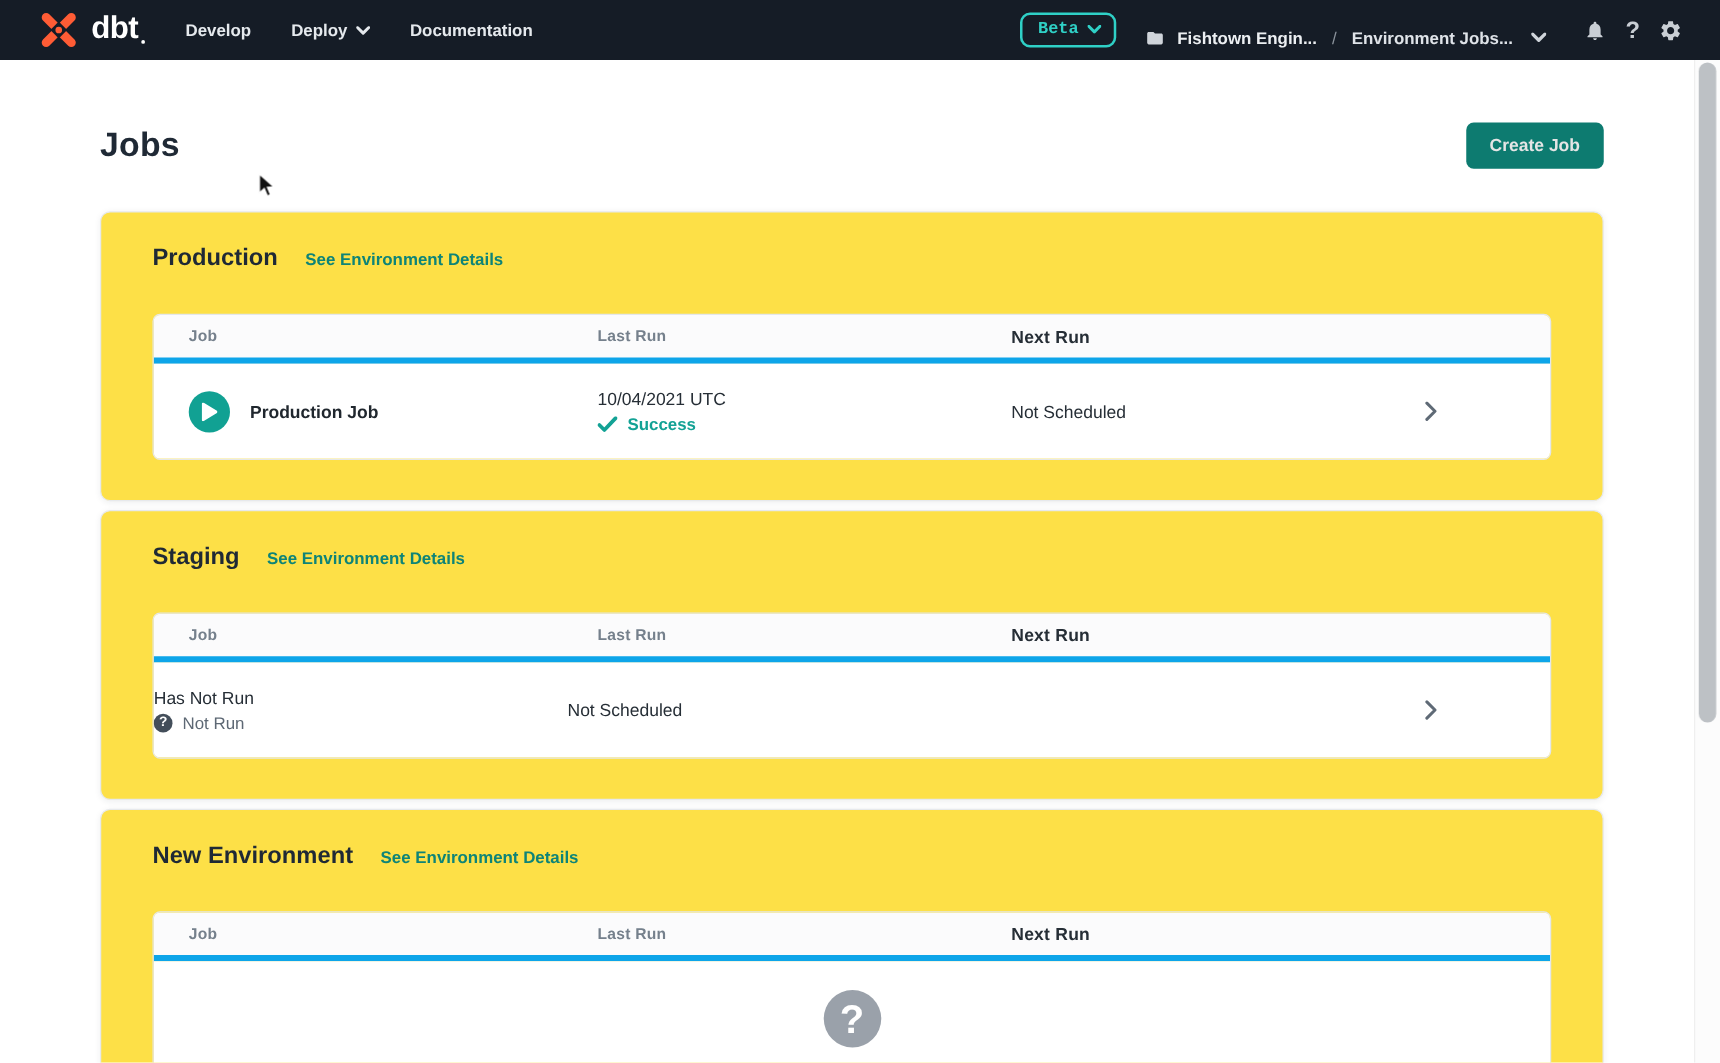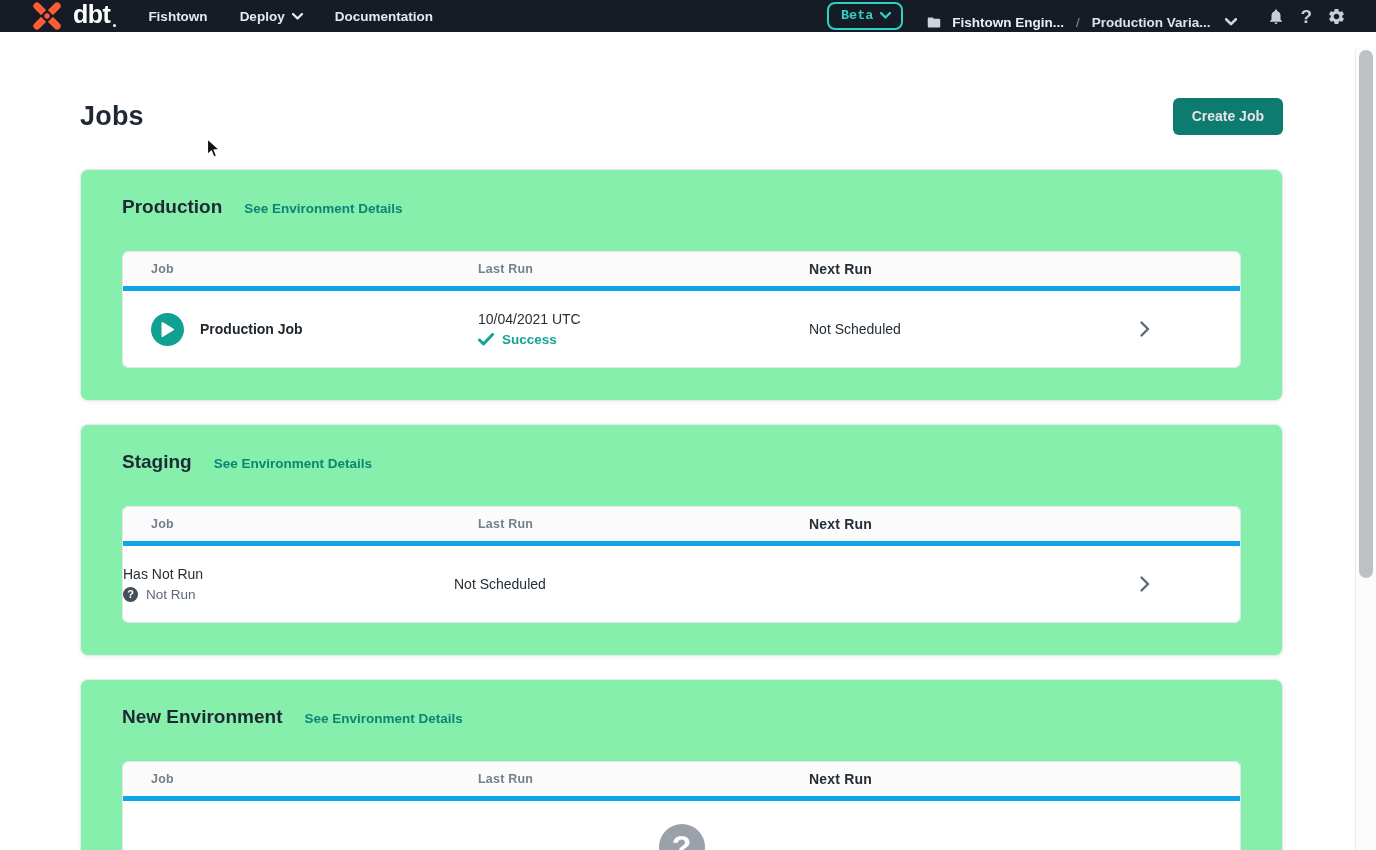--- a/index.html
+++ b/index.html
@@ -5,21 +5,21 @@
   * { box-sizing: border-box; }
   html,body { margin:0; padding:0; }
   body {
     width:1376px; height:850px; overflow:hidden;
     font-family:"Liberation Sans","DejaVu Sans",sans-serif;
     background:#ffffff; position:relative;
   }
 
   
   .navbar {
-    position:fixed; top:0; left:0; width:1376px; height:32px;
+    position:fixed; top:0; left:0; width:1376px; height:48px;
     background:#151c26; display:flex; align-items:center;
     justify-content:space-between; padding:0 30px 0 28px; z-index:50;
   }
   .nav-left { display:flex; align-items:center; }
   .logo { display:flex; align-items:center; gap:7px; margin-right:32px; cursor:pointer; text-decoration:none; }
   .logo-text { color:#ffffff; font-weight:700; font-size:25px; letter-spacing:-0.5px; line-height:1; padding-bottom:3px; }
   .logo-dot { width:3px; height:3px; background:#ffffff; border-radius:50%; align-self:flex-end; margin:0 0 8px -4px; }
   .nav-links { display:flex; align-items:center; gap:32px; }
   .nav-link { color:#e5e9ed; font-size:13.5px; font-weight:700; text-decoration:none; display:flex; align-items:center; gap:7px; cursor:pointer; }
   .chev { stroke:#e5e9ed; stroke-width:2.4; fill:none; stroke-linecap:round; stroke-linejoin:round; }
@@ -44,23 +44,23 @@
   main { padding:48px 93px 0 80px; }
   .page-head { display:flex; justify-content:space-between; align-items:center; margin-top:50px; margin-bottom:34px; }
   .page-title { font-size:27px; font-weight:700; color:#1f2935; margin:0; letter-spacing:0.2px; }
   .create-btn {
     background:#0d7b70; color:#e5e5e5; border:none; border-radius:6px;
     padding:10px 19px 11px; font-size:14px; font-weight:600; cursor:pointer;
     font-family:inherit;
   }
 
   .env-card {
-    background:#86efac; border:1px solid #e7e9ec; border-radius:8px;
+    background:#fde047; border:1px solid #e7e9ec; border-radius:8px;
     box-shadow:0 1px 5px rgba(31,41,53,0.07);
-    padding:26px 41px 32px 41px; margin-bottom:23px;
+    padding:26px 41px 32px 41px; margin-bottom:7px;
   }
   .env-head { display:flex; align-items:baseline; gap:22px; margin-bottom:33px; }
   .env-name { font-size:19px; font-weight:700; color:#1f2935; margin:0; }
   .env-link { color:#0e8477; font-size:13.5px; font-weight:700; text-decoration:none; cursor:pointer; }
 
   .job-table { border:1px solid #e4e7ea; border-radius:6px; overflow:hidden; }
   .thead {
     display:flex; align-items:center; height:39px; background:#fbfbfc;
     border-bottom:5px solid #0ea5e9;
     font-size:12.5px; color:#75808c; font-weight:600; letter-spacing:0.2px;
@@ -119,21 +119,21 @@
           <rect x="26" y="2" width="12" height="60" rx="6" transform="rotate(-45 32 32)"></rect>
         </g>
         <rect x="24" y="24" width="16" height="16" fill="#151c26" transform="rotate(45 32 32)"></rect>
         <circle cx="32" cy="32" r="4.5" fill="#ff5c35"></circle>
       </svg>
       <span class="logo-text">dbt</span>
       <span class="logo-dot"></span>
     </a>
     <nav class="nav-links">
       <a class="nav-link">
-        <span>Fishtown</span>
+        <span>Develop</span>
       </a>
       <a class="nav-link">
         <span>Deploy</span>
         <svg width="11" height="7" viewBox="0 0 11 7">
           <polyline class="chev" points="1,1 5.5,5.5 10,1"></polyline>
         </svg>
       </a>
       <a class="nav-link">
         <span>Documentation</span>
       </a>
@@ -147,21 +147,21 @@
         <polyline class="chev" points="1,1 5.5,5.5 10,1"></polyline>
       </svg>
     </button>
 
     <div class="breadcrumb">
       <svg width="18" height="15" viewBox="0 0 24 24" fill="#cfd4da">
         <path d="M10 4H4c-1.1 0-1.99.9-1.99 2L2 18c0 1.1.9 2 2 2h16c1.1 0 2-.9 2-2V8c0-1.1-.9-2-2-2h-8l-2-2z"></path>
       </svg>
       <span class="crumb-project">Fishtown Engin...</span>
       <span class="crumb-sep">/</span>
-      <span class="crumb-section">Production Varia...</span>
+      <span class="crumb-section">Environment Jobs...</span>
       <svg width="12" height="8" viewBox="0 0 11 7" style="margin-left:6px">
         <polyline class="chev" points="1,1 5.5,5.5 10,1" style="stroke:#cfd4da"></polyline>
       </svg>
     </div>
 
     <div class="nav-icons">
       <span class="nav-icon">
         <svg width="18" height="19" viewBox="0 0 24 24" fill="currentColor">
           <path d="M12 22c1.1 0 2-.9 2-2h-4c0 1.1.89 2 2 2zm6-6v-5c0-3.07-1.64-5.64-4.5-6.32V4c0-.83-.67-1.5-1.5-1.5s-1.5.67-1.5 1.5v.68C7.63 5.36 6 7.92 6 11v5l-2 2v1h16v-1l-2-2z"></path>
         </svg>

